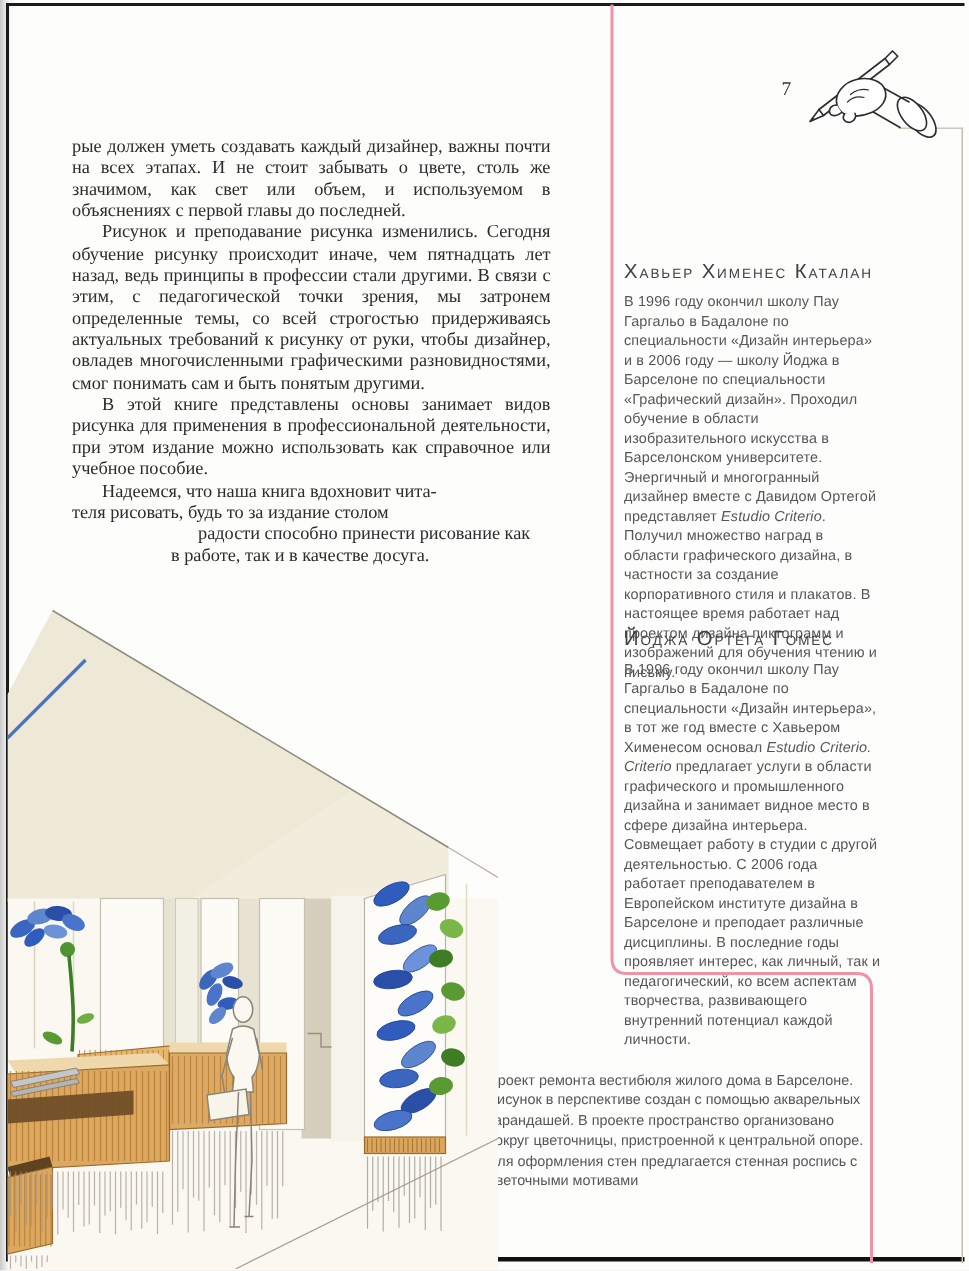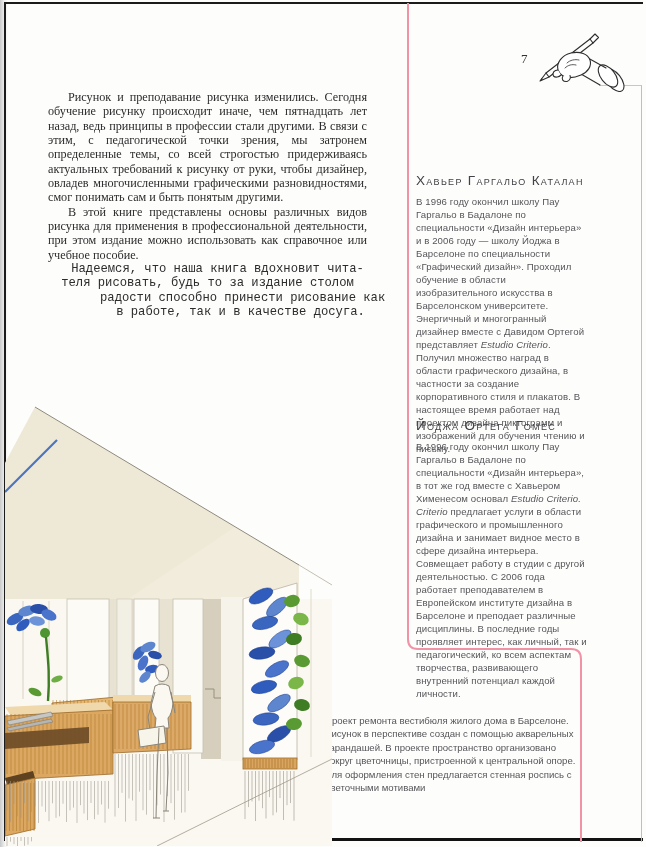--- a/index.html
+++ b/index.html
@@ -13,24 +13,24 @@
   .right-edge-line{position:absolute;left:641px;top:85px;width:1px;height:757px;background:#c9bcb2;}
   .hand-baseline{position:absolute;left:599px;top:85px;width:43px;height:1px;background:#cfc6bb;}
   .page-number{position:absolute;left:521px;top:51px;font-size:13px;color:#333;}
   .hand-art{position:absolute;left:534px;top:26px;}
   .illustration{position:absolute;left:5px;top:397px;}
 
   .left-col{position:absolute;left:48px;top:90px;width:319px;font-size:12.2px;line-height:14.35px;
         color:#2c2c2c;text-align:justify;}
   .left-col p{margin:0;text-indent:20px;}
   .left-col p.first{text-indent:0;}
-  .closing div{white-space:nowrap;text-align:center;font-family:Liberation Mono, monospace;}
+  .closing div{white-space:nowrap;text-align:left;}
   .cl0{text-indent:20px;}
   .cl2{margin-left:33px;}
-  .cl3{margin-left:52px;}
+  .cl3{margin-left:84px;}
   .cl4{margin-left:66px;}
 
   .bio{position:absolute;left:416px;width:172px;font-family:"Liberation Sans",sans-serif;
         color:#56565a;font-size:9.6px;line-height:13px;letter-spacing:.1px;}
   .bio h3{margin:0 0 8px 0;font-weight:500;font-variant:small-caps;font-size:13.5px;
         letter-spacing:1.3px;color:#414146;}
   #bio1{top:174px;}
   #bio2{top:419px;}
   .it{font-style:italic;font-weight:400;}
 
@@ -66,32 +66,33 @@
       <path d="M6 55 L9 53.3 L7.6 52 Z" fill="#2e2e2e" stroke="none"></path>
       <path d="M56 13 L61 8 L64.5 11.5 L59 17 Z"></path>
       <path d="M24 44 C22 37 28 29 37 27 C46 25 54 28 56 34 C58 40 54 46 47 49 C40 52 33 52 29 50 C26 48.5 25 46.5 24 44 Z"></path>
       <path d="M24 44 C20 44 18 47 19.5 50 C21.5 52 25 51 27 49"></path>
       <path d="M29 50 C27 53 29 56 33 55.5 C36 54.5 37 51.5 36 49.5"></path>
       <path d="M33 37 C36 34 41 33 45 34 M31 42 C34 39 38 38 42 39" fill="none" stroke-width="0.8"></path>
     </g>
   </svg>
 
   <div class="left-col">
+    <p class="first">рые должен уметь создавать каждый дизайнер, важны почти на всех этапах. И не стоит забывать о цвете, столь же значимом, как свет или объем, и используемом в объяснениях с первой главы до последней.</p>
     <p>Рисунок и преподавание рисунка изменились. Сегодня обучение рисунку происходит иначе, чем пятнадцать лет назад, ведь принципы в профессии стали другими. В связи с этим, с педагогической точки зрения, мы затронем определенные темы, со всей строгостью придерживаясь актуальных требований к рисунку от руки, чтобы дизайнер, овладев многочисленными графическими разновидностями, смог понимать сам и быть понятым другими.</p>
-    <p>В этой книге представлены основы различных видов рисунка для применения в профессиональной деятельности, при этом издание можно использовать как справочное или учебное пособие.</p>
+    <p>В этой книге представлены основы занимает видов рисунка для применения в профессиональной деятельности, при этом издание можно использовать как справочное или учебное пособие.</p>
     <div class="closing">
       <div class="cl0">Надеемся, что наша книга вдохновит чита-</div>
       <div class="cl1">теля рисовать, будь то за издание столом</div>
       <div class="cl3">радости способно принести рисование как</div>
       <div class="cl4">в работе, так и в качестве досуга.</div>
     </div>
   </div>
 
   <div class="bio" id="bio1">
-    <h3>Хавьер Гаргальо Каталан</h3>
+    <h3>Хавьер Хименес Каталан</h3>
     <div><span>В 1996 году окончил школу Пау Гаргальо в Бадалоне по специальности «Дизайн интерьера» и в 2006 году — школу Йоджа в Барселоне по специальности «Графический дизайн». Проходил обучение в области изобразительного искусства в Барселонском университете. Энергичный и многогранный дизайнер вместе с Давидом Ортегой представляет </span><span class="it">Estudio Criterio</span><span>. Получил множество наград в области графического дизайна, в частности за создание корпоративного стиля и плакатов. В настоящее время работает над проектом дизайна пиктограмм и изображений для обучения чтению и письму.</span></div>
   </div>
   <div class="bio" id="bio2">
     <h3>Йоджа Ортега Гомес</h3>
     <div><span>В 1996 году окончил школу Пау Гаргальо в Бадалоне по специальности «Дизайн интерьера», в тот же год вместе с Хавьером Хименесом основал </span><span class="it">Estudio Criterio. Criterio</span><span> предлагает услуги в области графического и промышленного дизайна и занимает видное место в сфере дизайна интерьера. Совмещает работу в студии с другой деятельностью. С 2006 года работает преподавателем в Европейском институте дизайна в Барселоне и преподает различные дисциплины. В последние годы проявляет интерес, как личный, так и педагогический, ко всем аспектам творчества, развивающего внутренний потенциал каждой личности.</span></div>
   </div>
 
   <div class="caption">Проект ремонта вестибюля жилого дома в Барселоне. Рисунок в перспективе создан с помощью акварельных карандашей. В проекте пространство организовано вокруг цветочницы, пристроенной к центральной опоре. Для оформления стен предлагается стенная роспись с цветочными мотивами</div>
 
   <svg class="illustration" width="327" height="449" viewBox="0 0 327 449">

